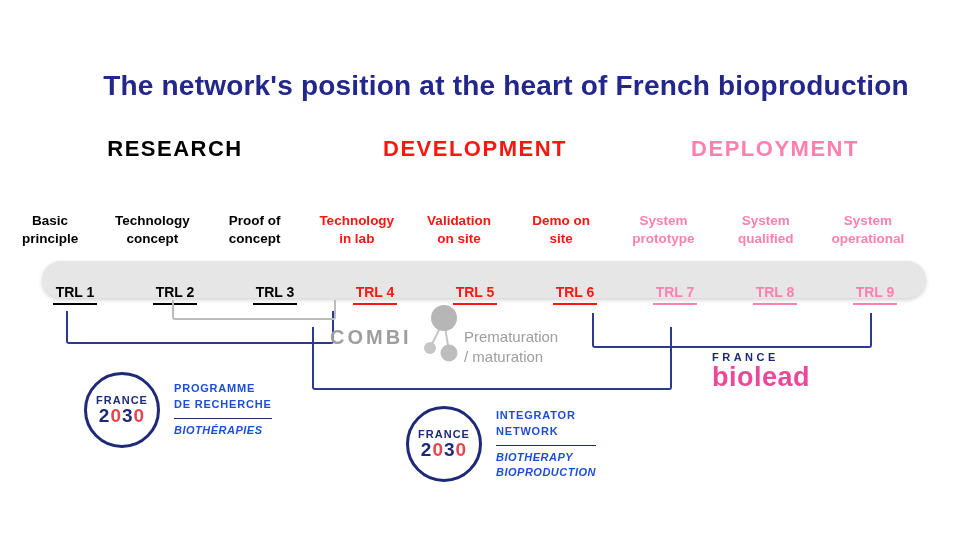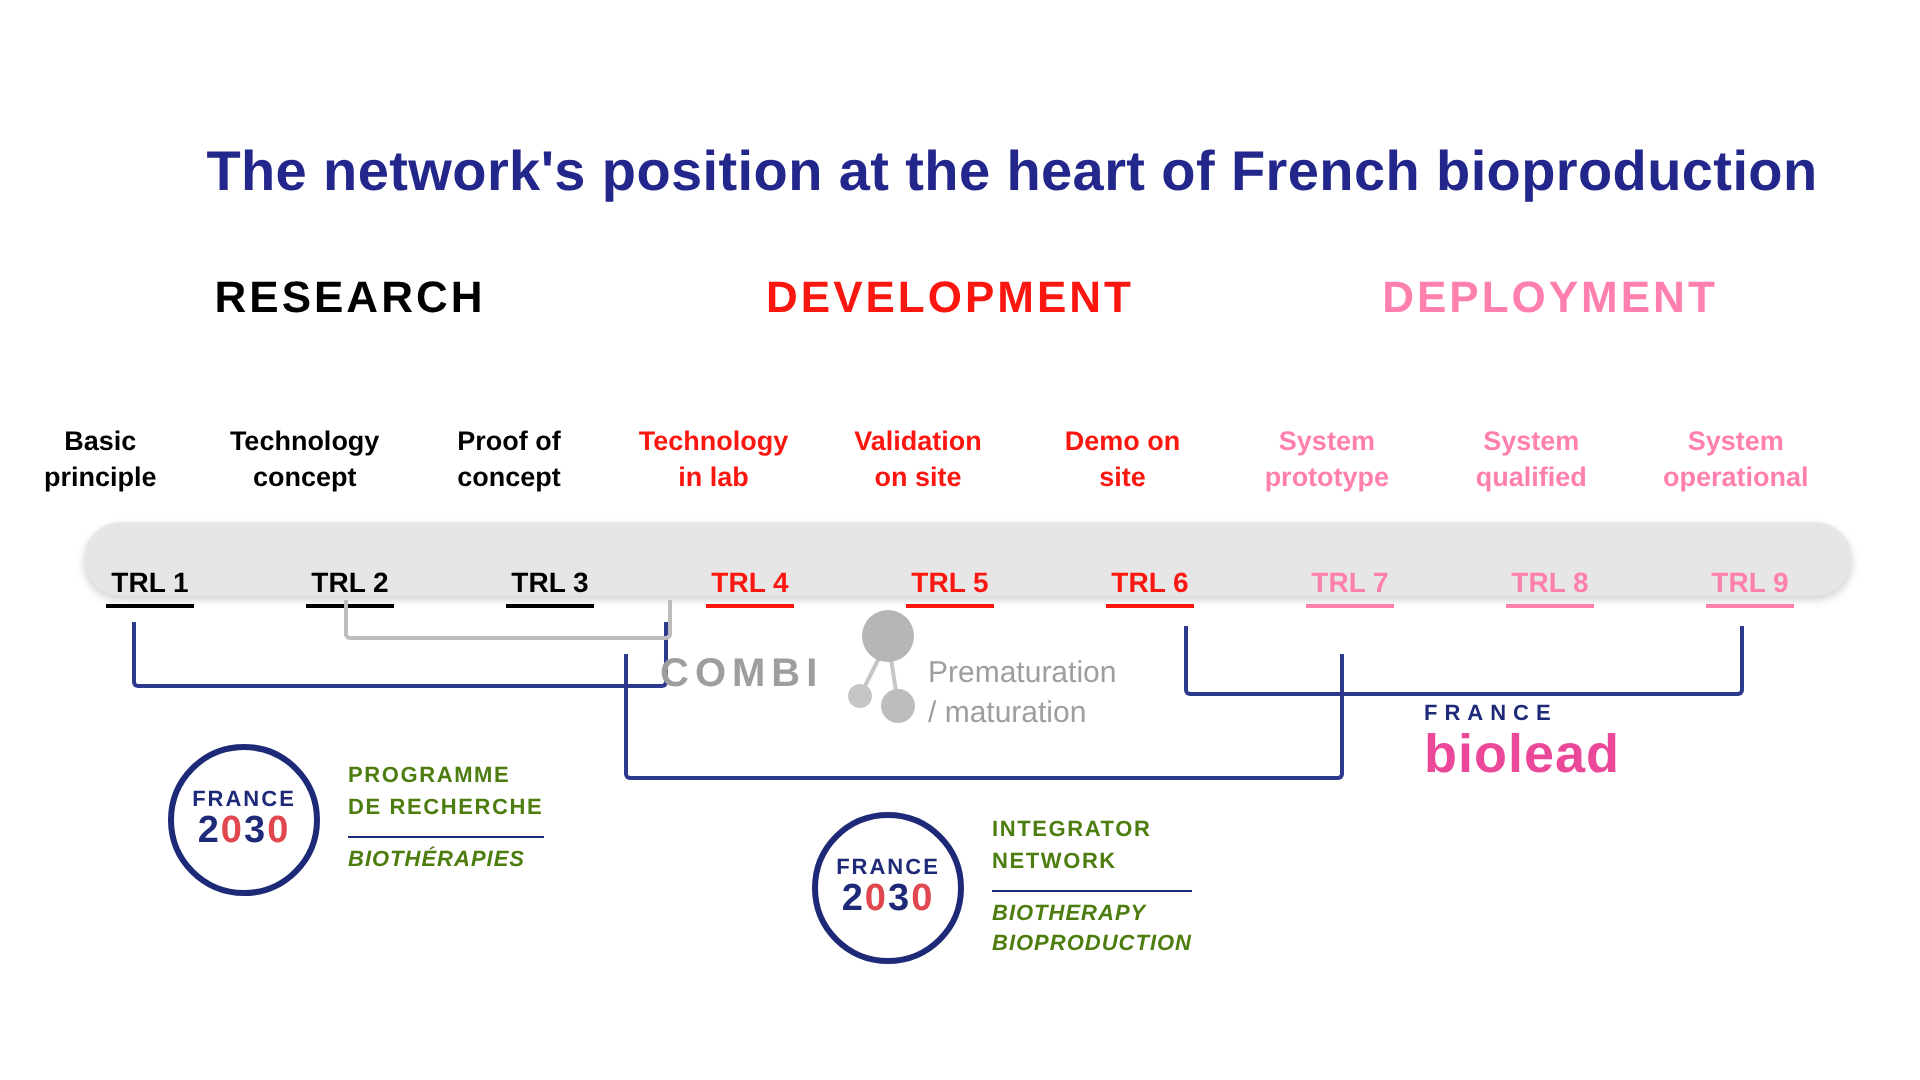--- a/index.html
+++ b/index.html
@@ -48,21 +48,21 @@
   .logo-research   { left:84px;  top:372px; }
   .logo-integrator { left:406px; top:406px; }
 
   .f2030-circle { width:70px; height:70px; border:3px solid #1e2a78; border-radius:50%;
                   display:flex; flex-direction:column; align-items:center; justify-content:center;
                   background:#fff; flex-shrink:0; }
   .f-top  { font-size:11px; font-weight:bold; color:#1e2a78; letter-spacing:1px; }
   .f-year { font-size:19px; font-weight:bold; color:#1e2a78; letter-spacing:1px; line-height:1.1; }
   .f-year .rose { color:#e0474f; }
 
-  .logo-text { color:#4d7c0f; }
+  .logo-text { color:#1d4ed8; }
   .lt-bold   { font-size:11px; font-weight:bold; letter-spacing:0.8px; line-height:1.45; }
   .lt-rule   { border-top:1px solid #1e2a78; margin:5px 0 4px 0; min-width:96px; }
   .lt-italic { font-size:11px; font-style:italic; font-weight:bold; letter-spacing:0.5px; line-height:1.4; }
 
   .biolead { position:absolute; left:712px; top:351px; }
   .biolead-top  { font-size:11px; font-weight:bold; color:#1e2a78; letter-spacing:3.5px; }
   .biolead-name { font-size:27px; font-weight:bold; color:#ec4899; letter-spacing:0.5px; margin-top:1px; line-height:1; }
 </style>
 </head>
 <body>

